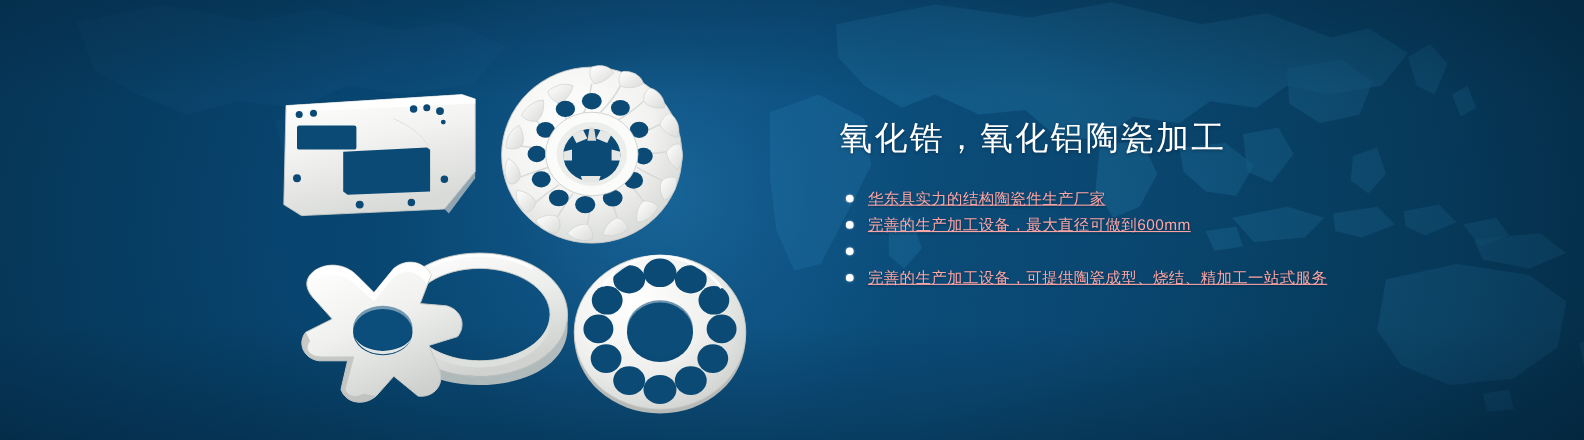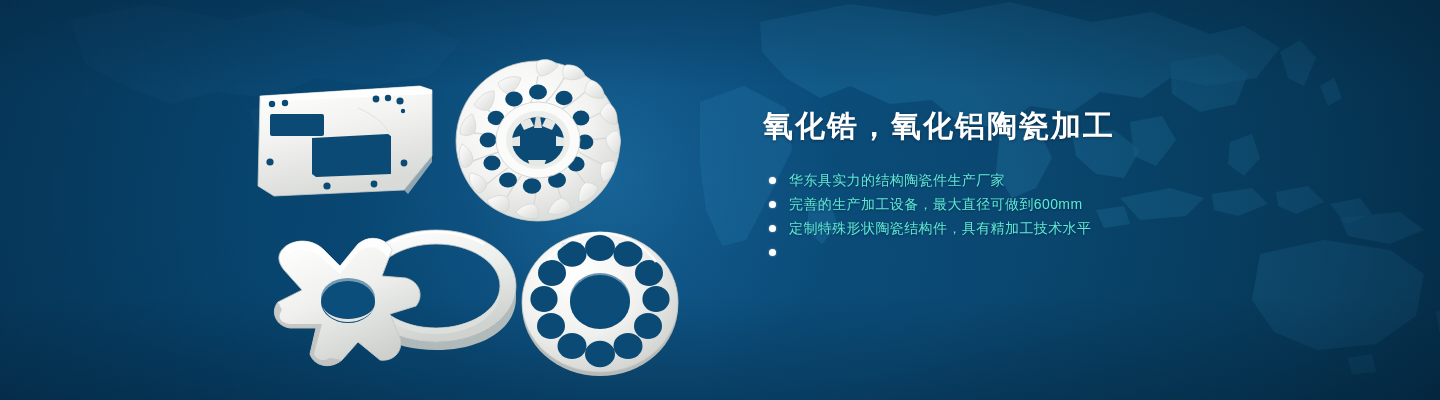--- a/index.html
+++ b/index.html
@@ -99,21 +99,21 @@
     position: absolute;
     left: 763px;
     top: 106px;
     width: 620px;
   }
   .headline {
     color: #ffffff;
     font-size: 30px;
     line-height: 40px;
     letter-spacing: 2px;
-    font-weight: 700;
+    font-weight: 400;
     white-space: nowrap;
     text-shadow: 0 1px 3px rgba(0,20,40,0.45);
   }
   .bullets {
     margin-top: 22px;
     list-style: none;
     padding: 0;
   }
   .bullet {
     display: flex;
@@ -125,26 +125,27 @@
     width: 7px;
     height: 7px;
     border-radius: 50%;
     background: #ffffff;
     margin-right: 13px;
     margin-left: 6px;
     flex: 0 0 auto;
     box-shadow: 0 0 2px rgba(255,255,255,0.55);
   }
   .bullet-text {
-    color: #5eead4;
+    color: #fca5a5;
     font-size: 14px;
     line-height: 24px;
     letter-spacing: 0.4px;
     white-space: nowrap;
     text-shadow: 0 1px 2px rgba(0,18,36,0.40);
+    text-decoration: underline;
   }
 </style>
 </head>
 <body>
 
 <div class="banner">
 
   <div class="bg-base"></div>
 
   <svg class="bg-map" viewBox="0 0 760 420">
@@ -397,21 +398,21 @@
       <li class="bullet">
         <span class="bullet-dot"></span>
         <span class="bullet-text">华东具实力的结构陶瓷件生产厂家</span>
       </li>
       <li class="bullet">
         <span class="bullet-dot"></span>
         <span class="bullet-text">完善的生产加工设备，最大直径可做到600mm</span>
       </li>
       <li class="bullet">
         <span class="bullet-dot"></span>
-        <span class="bullet-text">定制特殊形状陶瓷结构件，具有精加工技术水平</span>
       </li>
       <li class="bullet">
         <span class="bullet-dot"></span>
+        <span class="bullet-text">完善的生产加工设备，可提供陶瓷成型、烧结、精加工一站式服务</span>
       </li>
     </ul>
   </div>
 
 </div>
 
 </body></html>

